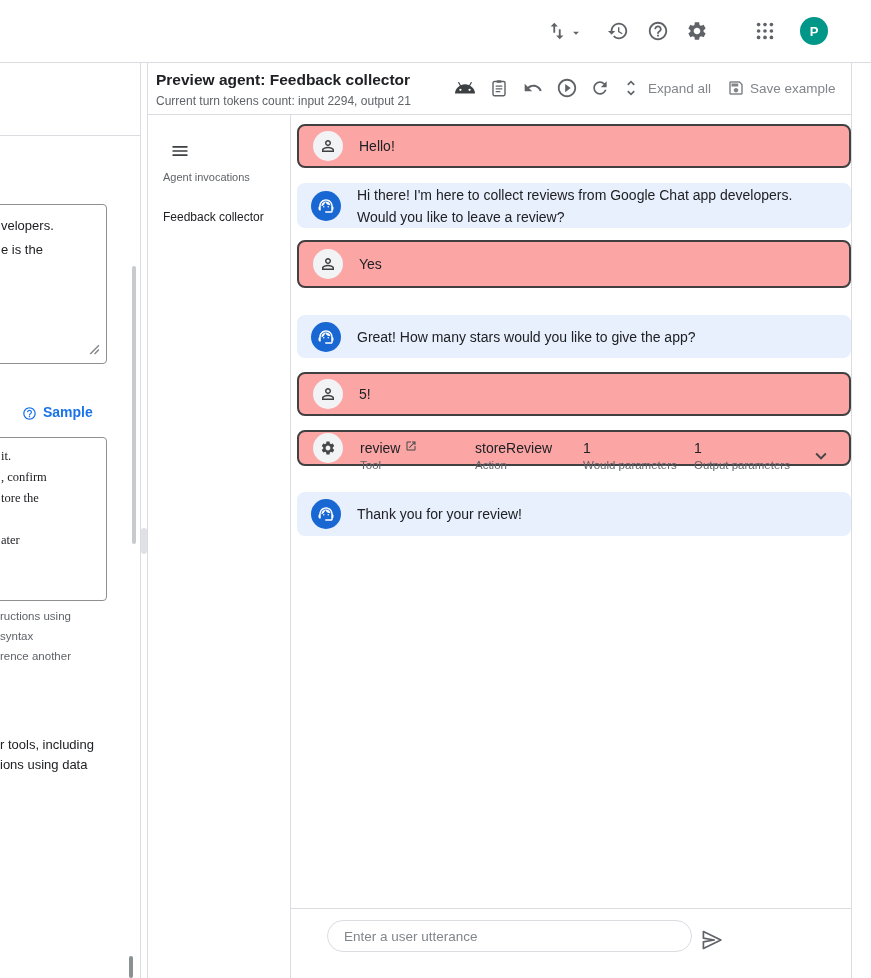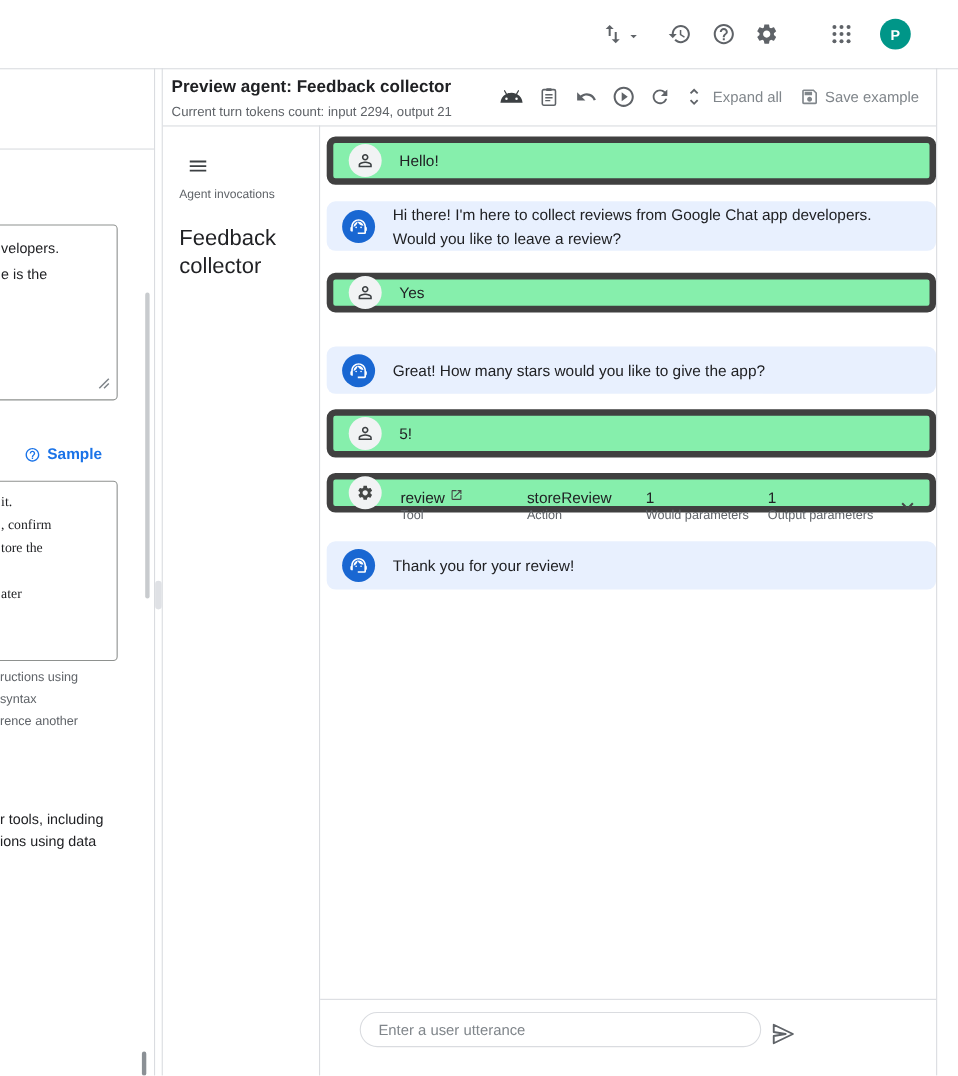--- a/index.html
+++ b/index.html
@@ -4,21 +4,21 @@
 <style>
 *{box-sizing:border-box}
 body{margin:0;background:#fff}
 .screen{position:relative;width:871px;height:978px;overflow:hidden;background:#fff;color:#202124;font-family:"Liberation Sans",sans-serif}
 .hline{position:absolute;height:1px;background:#dadce0}
 .vline{position:absolute;width:1px;background:#dadce0}
 .ibtn{position:absolute;display:flex;align-items:center;justify-content:center;cursor:pointer;background:none;border:none;padding:0}
 .msg{position:absolute;left:297px;width:554px;border-radius:8px}
 .msg .txt{position:absolute;left:60px;right:16px;top:50%;transform:translateY(-50%);font-size:14px;line-height:22px;color:#202124}
 .av{position:absolute;left:14px;top:50%;transform:translateY(-50%);width:30px;height:30px;border-radius:50%;display:flex;align-items:center;justify-content:center}
-.user-card{background:#86efac;border:6px solid #404040}
+.user-card{background:#fca5a5;border:2px solid #404040}
 .agent-card{background:#e8f0fe}
 .av-user{background:#f1f3f4}
 .av-agent{background:#1967d2}
 .av-tool{background:#f1f3f4}
 .tv{position:absolute;top:8px;font-size:14px;color:#202124;white-space:nowrap;display:flex;align-items:center;gap:5px}
 .tl{position:absolute;top:27px;font-size:11.5px;color:#5f6368;white-space:nowrap}
 .codebox{position:absolute;border:1px solid #8e918f;border-radius:4px;background:#fff}
 .fragline{display:block;white-space:nowrap}
 input::placeholder{color:#80868b}
 </style>
@@ -173,21 +173,21 @@
     <span style="position:absolute;left:750px;top:81px;font-size:13.5px;color:#80868b;cursor:pointer;white-space:nowrap">Save example</span>
   </div>
 
   <div>
     <button class="ibtn" style="left:170px;top:141px;width:20px;height:20px">
       <svg width="20" height="20" viewBox="0 0 24 24">
           <path fill="#3c4043" d="M3 18h18v-2H3v2zm0-5h18v-2H3v2zm0-7v2h18V6H3z"></path>
         </svg>
     </button>
     <div style="position:absolute;left:163px;top:171px;font-size:11px;color:#5f6368;white-space:nowrap">Agent invocations</div>
-    <div style="position:absolute;left:163px;top:205px;width:118px;font-size:20px;line-height:25px;color:#202124;cursor:pointer">Feedback collector</div>
+    <div style="position:absolute;left:163px;top:205px;width:118px;font-size:12px;line-height:25px;color:#202124;cursor:pointer">Feedback collector</div>
     <div class="vline" style="left:290px;top:114px;height:864px"></div>
   </div>
 
   <div>
 
     <div class="msg user-card" style="top:124px;height:44px">
       <span class="av av-user">
         <svg width="18" height="18" viewBox="0 0 24 24">
             <path fill="#3c4043" d="M12 5.9a2.1 2.1 0 1 1 0 4.2 2.1 2.1 0 0 1 0-4.2m0 9c2.97 0 6.1 1.46 6.1 2.1v1.1H5.9V17c0-.64 3.13-2.1 6.1-2.1M12 4C9.79 4 8 5.79 8 8s1.79 4 4 4 4-1.79 4-4-1.79-4-4-4zm0 9c-2.67 0-8 1.34-8 4v3h16v-3c0-2.66-5.33-4-8-4z"></path>
           </svg>
@@ -200,21 +200,21 @@
         <svg width="18" height="18" viewBox="0 0 24 24" fill="#fff">
           <path d="M21 12.22C21 6.73 16.74 3 12 3c-4.69 0-9 3.65-9 9.28-.6.34-1 .98-1 1.72v2c0 1.1.9 2 2 2h1v-6.1c0-3.87 3.13-7 7-7s7 3.13 7 7V19h-8v2h8c1.1 0 2-.9 2-2v-1.22c.59-.31 1-.92 1-1.64v-2.3c0-.7-.41-1.31-1-1.62z"></path>
           <circle cx="9" cy="13" r="1"></circle>
             <circle cx="15" cy="13" r="1"></circle>
           <path d="M18 11.03C17.52 8.18 15.04 6 12.05 6c-3.03 0-6.29 2.51-6.03 6.45 2.47-1.01 4.33-3.21 4.86-5.89 1.31 2.63 4 4.44 7.12 4.47z"></path>
         </svg>
       </span>
       <span class="txt">Hi there! I'm here to collect reviews from Google Chat app developers. Would you like to leave a review?</span>
     </div>
 
-    <div class="msg user-card" style="top:248px;height:36px">
+    <div class="msg user-card" style="top:240px;height:48px">
       <span class="av av-user">
         <svg width="18" height="18" viewBox="0 0 24 24">
             <path fill="#3c4043" d="M12 5.9a2.1 2.1 0 1 1 0 4.2 2.1 2.1 0 0 1 0-4.2m0 9c2.97 0 6.1 1.46 6.1 2.1v1.1H5.9V17c0-.64 3.13-2.1 6.1-2.1M12 4C9.79 4 8 5.79 8 8s1.79 4 4 4 4-1.79 4-4-1.79-4-4-4zm0 9c-2.67 0-8 1.34-8 4v3h16v-3c0-2.66-5.33-4-8-4z"></path>
           </svg>
       </span>
       <span class="txt">Yes</span>
     </div>
 
     <div class="msg agent-card" style="top:315px;height:43px">
       <span class="av av-agent">

